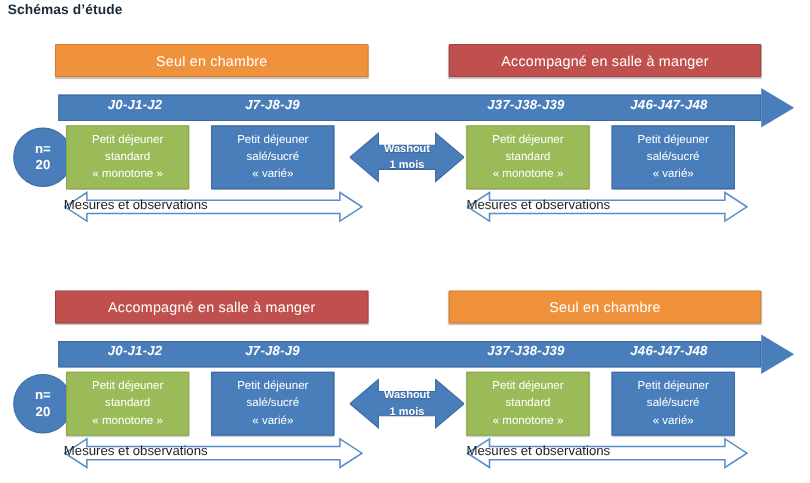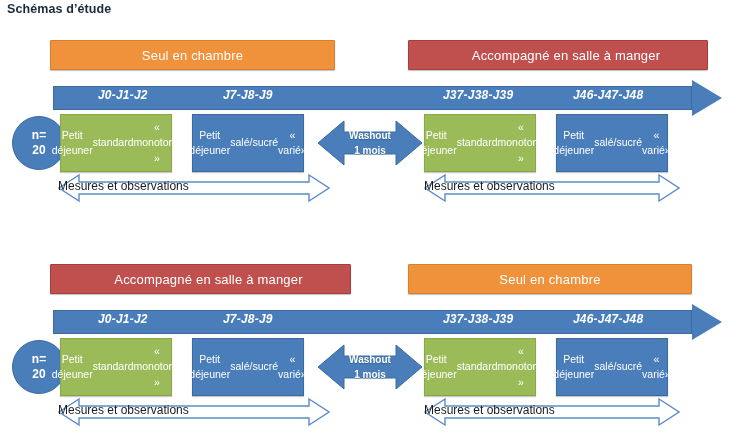--- a/index.html
+++ b/index.html
@@ -33,21 +33,21 @@
     border-radius:1px;
     display:flex;align-items:center;justify-content:center;
     color:#ffffff;
     font-size:13px;
     font-weight:400;
     letter-spacing:.2px;
     white-space:nowrap;
     box-shadow:0 1px 1px rgba(0,0,0,.25);
   }
   .cond.orange{background:#F0923C;border:1px solid #d97f2b;}
-  .cond.red{background:#C0504D;border:1px solid #a33f3d;padding-left:16px;}
+  .cond.red{background:#C0504D;border:1px solid #a33f3d;}
 
   
   .timeline{
     position:absolute;
     height:36px;
     font-style:italic;
   }
   .timeline .body{
     position:absolute;left:0;top:6px;
     height:24px;
@@ -84,21 +84,21 @@
     font-weight:600;
     display:flex;flex-direction:column;
     align-items:center;justify-content:center;
     line-height:1.25;
   }
 
   
   .meal{
     position:absolute;
     width:112px;height:58px;
-    display:flex;flex-direction:row;
+    display:flex;flex-direction:column;
     align-items:center;justify-content:center;
     color:#ffffff;
     font-size:10.5px;
     line-height:1.45;
     text-align:center;
     box-sizing:border-box;
     box-shadow:0 1px 1px rgba(0,0,0,.22);
   }
   .meal.green{background:#9BBB59;border:1px solid #8aa84b;}
   .meal.blue{background:#4A7EBB;border:1px solid #3c6aa0;}

